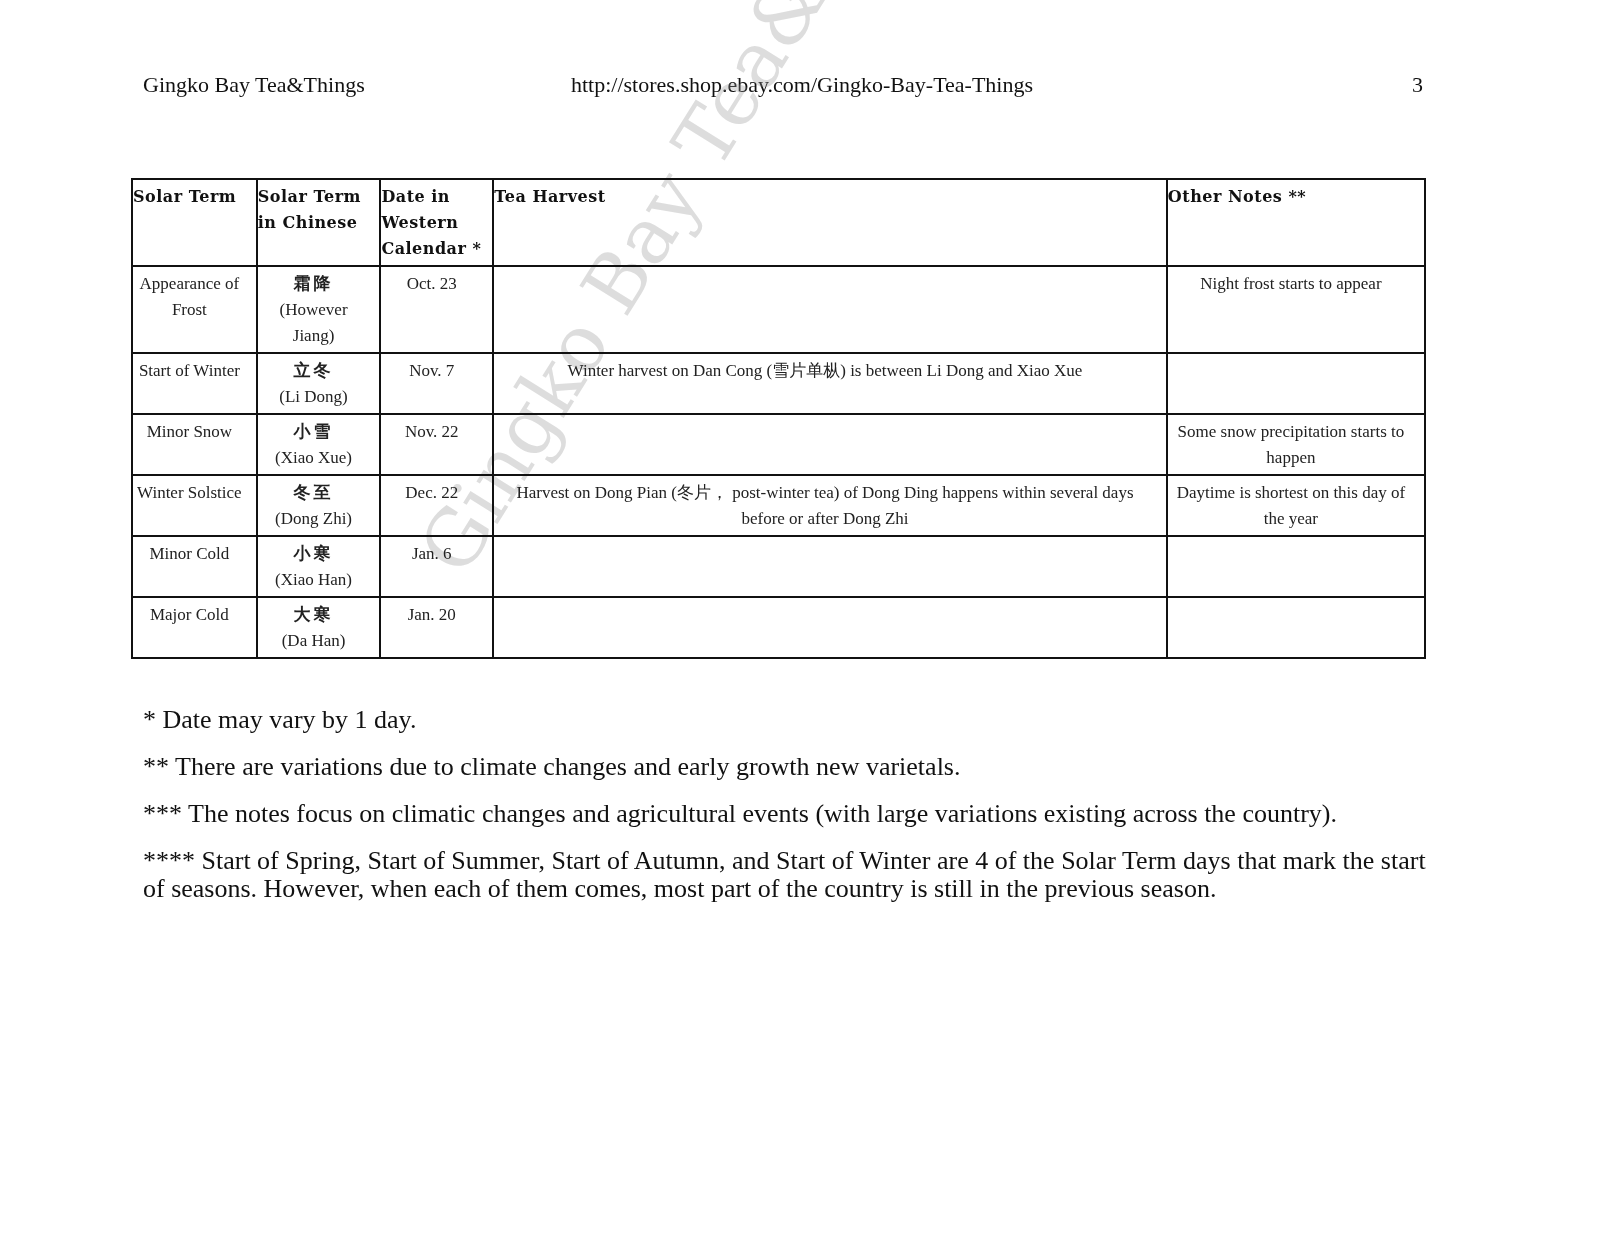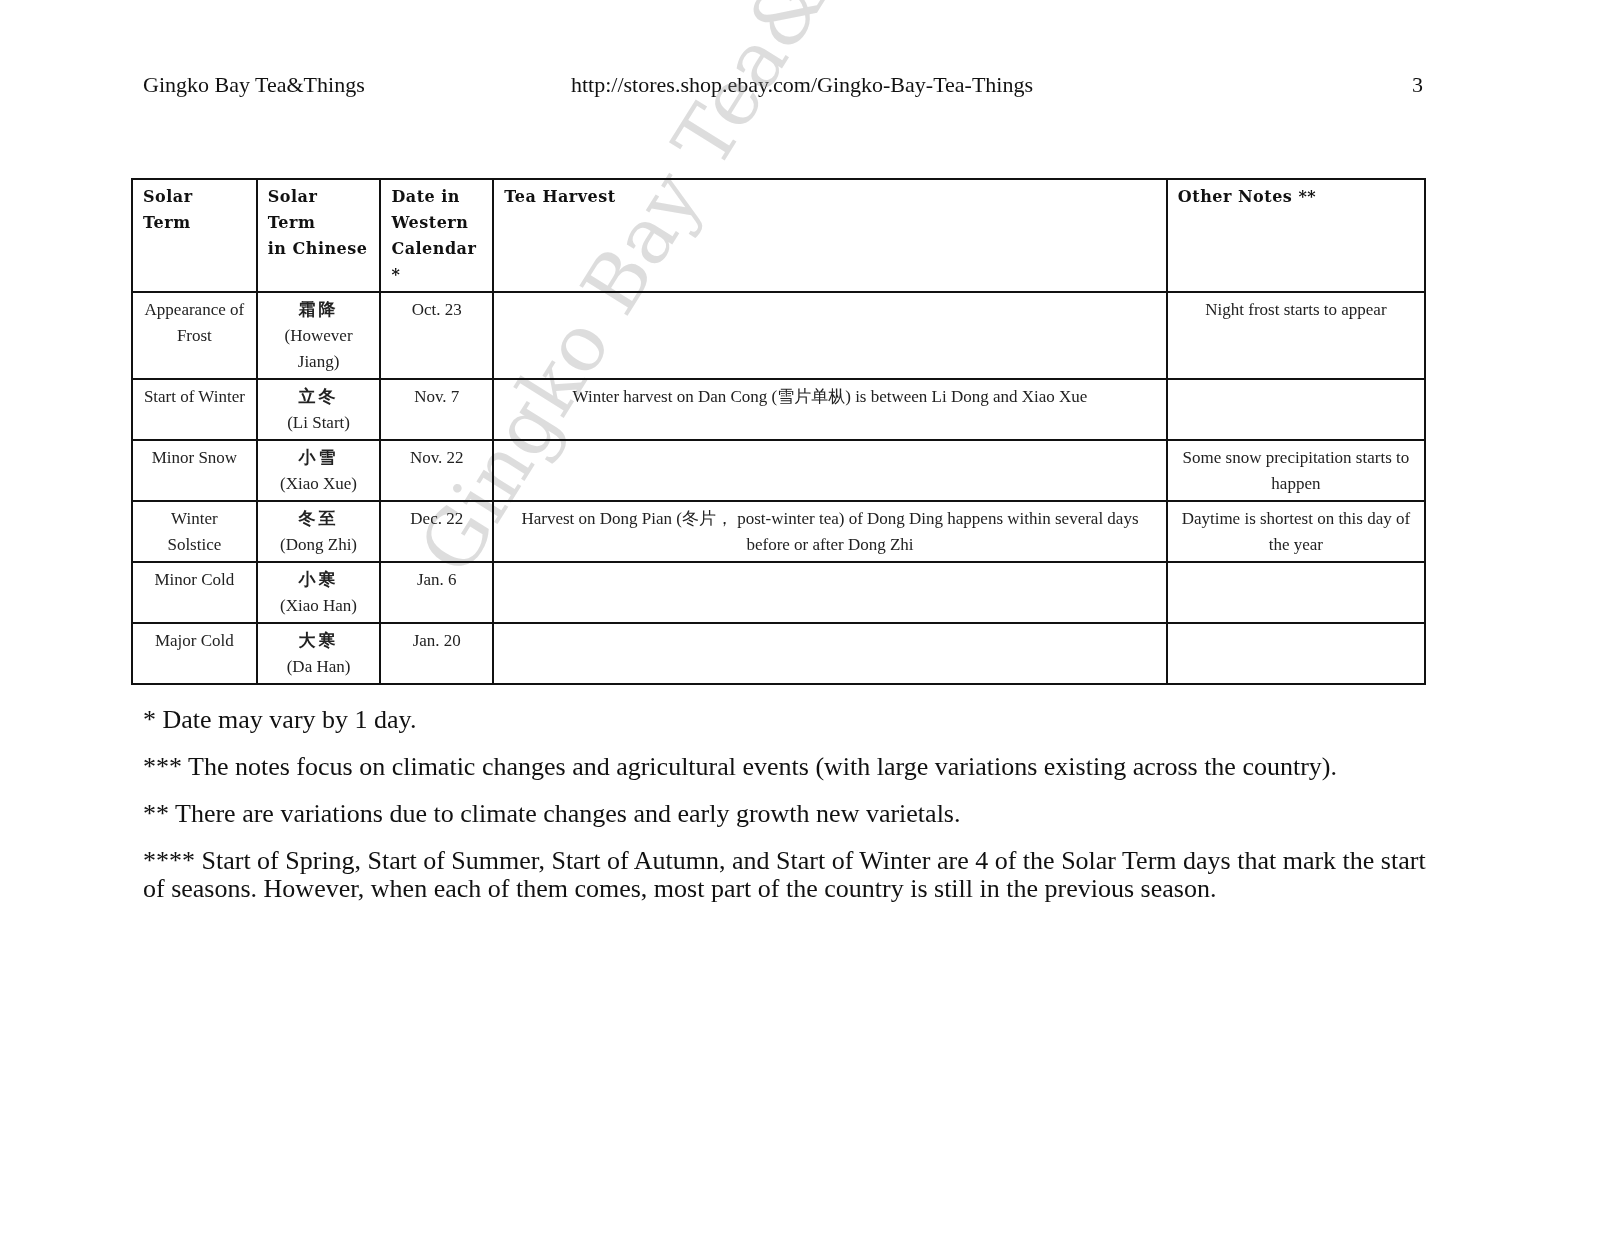--- a/index.html
+++ b/index.html
@@ -18,21 +18,21 @@
 
     table.solar {
       position: absolute; left: 131px; top: 178px;
       width: 1295px; border-collapse: collapse;
       table-layout: fixed;
     }
     table.solar th, table.solar td {
       border: 2px solid #111;
       vertical-align: top;
       text-align: left;
-      padding: 4px 10px 3px 10px;
+      padding: 4px 10px 3px 0;
       font-family: "Liberation Serif", serif;
       font-size: 17px; line-height: 26px;
       color: #222;
     }
     table.solar th {
       font-family: "DejaVu Serif", serif;
       font-weight: bold; font-size: 16px; letter-spacing: 0.5px;
       height: 71px; color: #111;
     }
     table.solar td { height: 46px; text-align: center; }
@@ -90,21 +90,21 @@
   <tbody>
     <tr class="r-tall">
       <td>Appearance of Frost</td>
       <td><span class="zh">霜降</span><br><span>(However Jiang)</span></td>
       <td>Oct. 23</td>
       <td></td>
       <td>Night frost starts to appear</td>
     </tr>
     <tr>
       <td>Start of Winter</td>
-      <td><span class="zh">立冬</span><br><span>(Li Start)</span></td>
+      <td><span class="zh">立冬</span><br><span>(Li Dong)</span></td>
       <td>Nov. 7</td>
       <td>Winter harvest on Dan Cong (雪片单枞) is between Li Dong and Xiao Xue</td>
       <td></td>
     </tr>
     <tr>
       <td>Minor Snow</td>
       <td><span class="zh">小雪</span><br><span>(Xiao Xue)</span></td>
       <td>Nov. 22</td>
       <td></td>
       <td>Some snow precipitation starts to happen</td>
@@ -128,16 +128,16 @@
       <td><span class="zh">大寒</span><br><span>(Da Han)</span></td>
       <td>Jan. 20</td>
       <td></td>
       <td></td>
     </tr>
   </tbody>
 </table>
 
 <div class="notes">
   <p>* Date may vary by 1 day.</p>
+  <p>** There are variations due to climate changes and early growth new varietals.</p>
   <p>*** The notes focus on climatic changes and agricultural events (with large variations existing across the country).</p>
-  <p>** There are variations due to climate changes and early growth new varietals.</p>
   <p>**** Start of Spring, Start of Summer, Start of Autumn, and Start of Winter are 4 of the Solar Term days that mark the start of seasons. However, when each of them comes, most part of the country is still in the previous season.</p>
 </div>
 
 </body></html>

